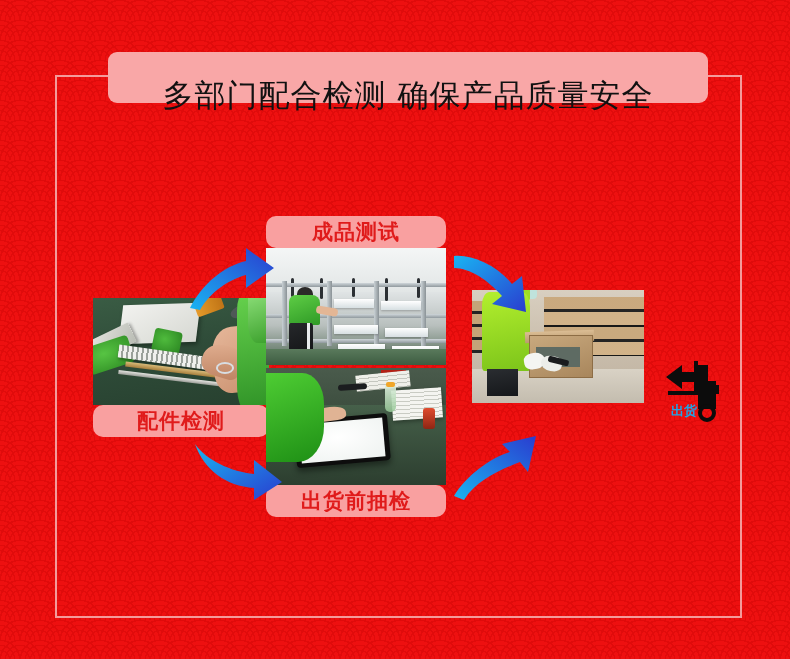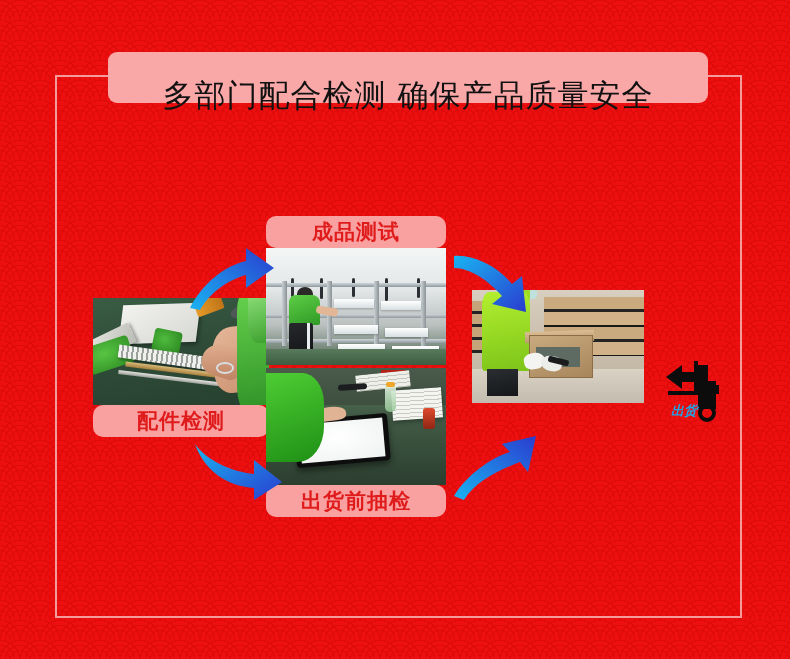--- a/index.html
+++ b/index.html
@@ -126,21 +126,21 @@
   .p4-tool{position:absolute;left:44%;top:60%;width:12%;height:5%;background:#1a1c1e;border-radius:2px;transform:rotate(14deg);}
 
   
   .arrow{position:absolute;z-index:6;}
 
   
   #truck-icon{position:absolute;left:660px;top:355px;width:62px;height:70px;z-index:6;}
   #truck-label{
     position:absolute;left:660px;top:404px;width:48px;
     text-align:center;color:#1ea6e8;font-size:13px;font-weight:bold;
-    letter-spacing:0px;line-height:1;z-index:7;font-style:italic;
+    letter-spacing:0px;line-height:1;z-index:7;
   }
 </style>
 </head>
 <body>
 
 <div id="stage">
 
   <div id="bg-pattern"></div>
 
   <div id="frame"></div>

